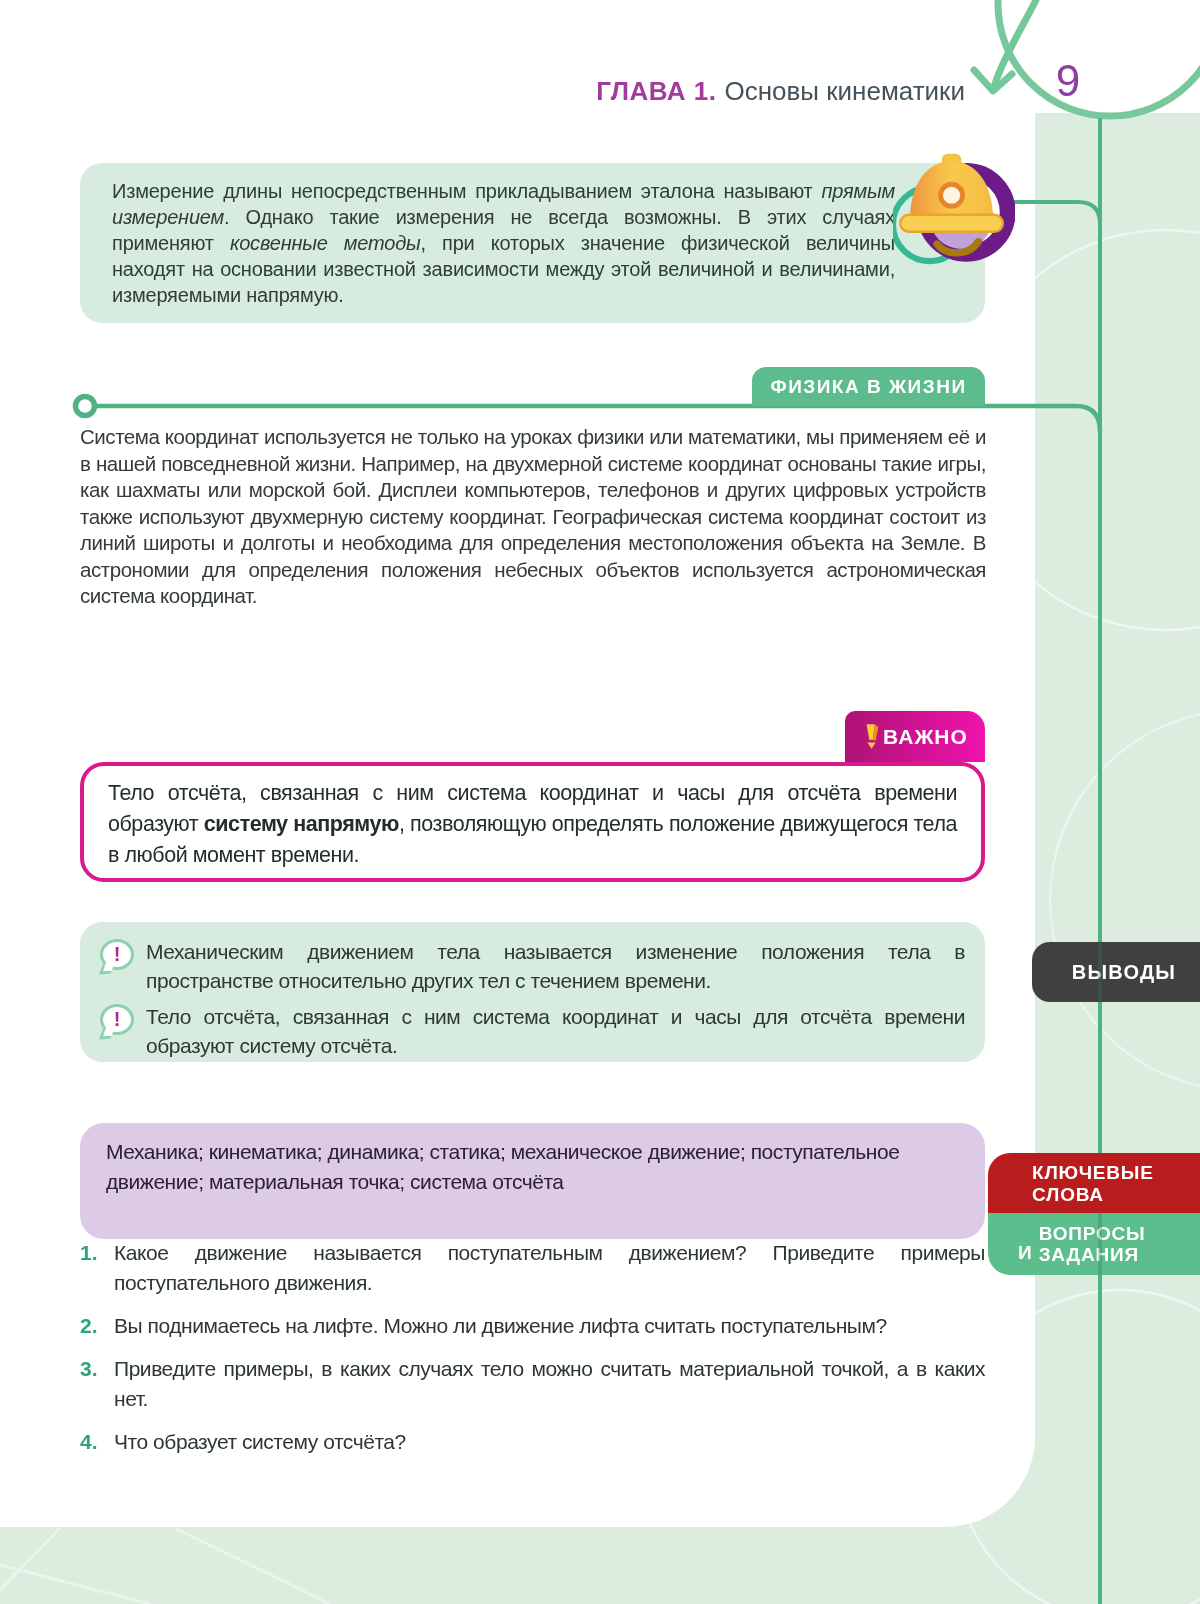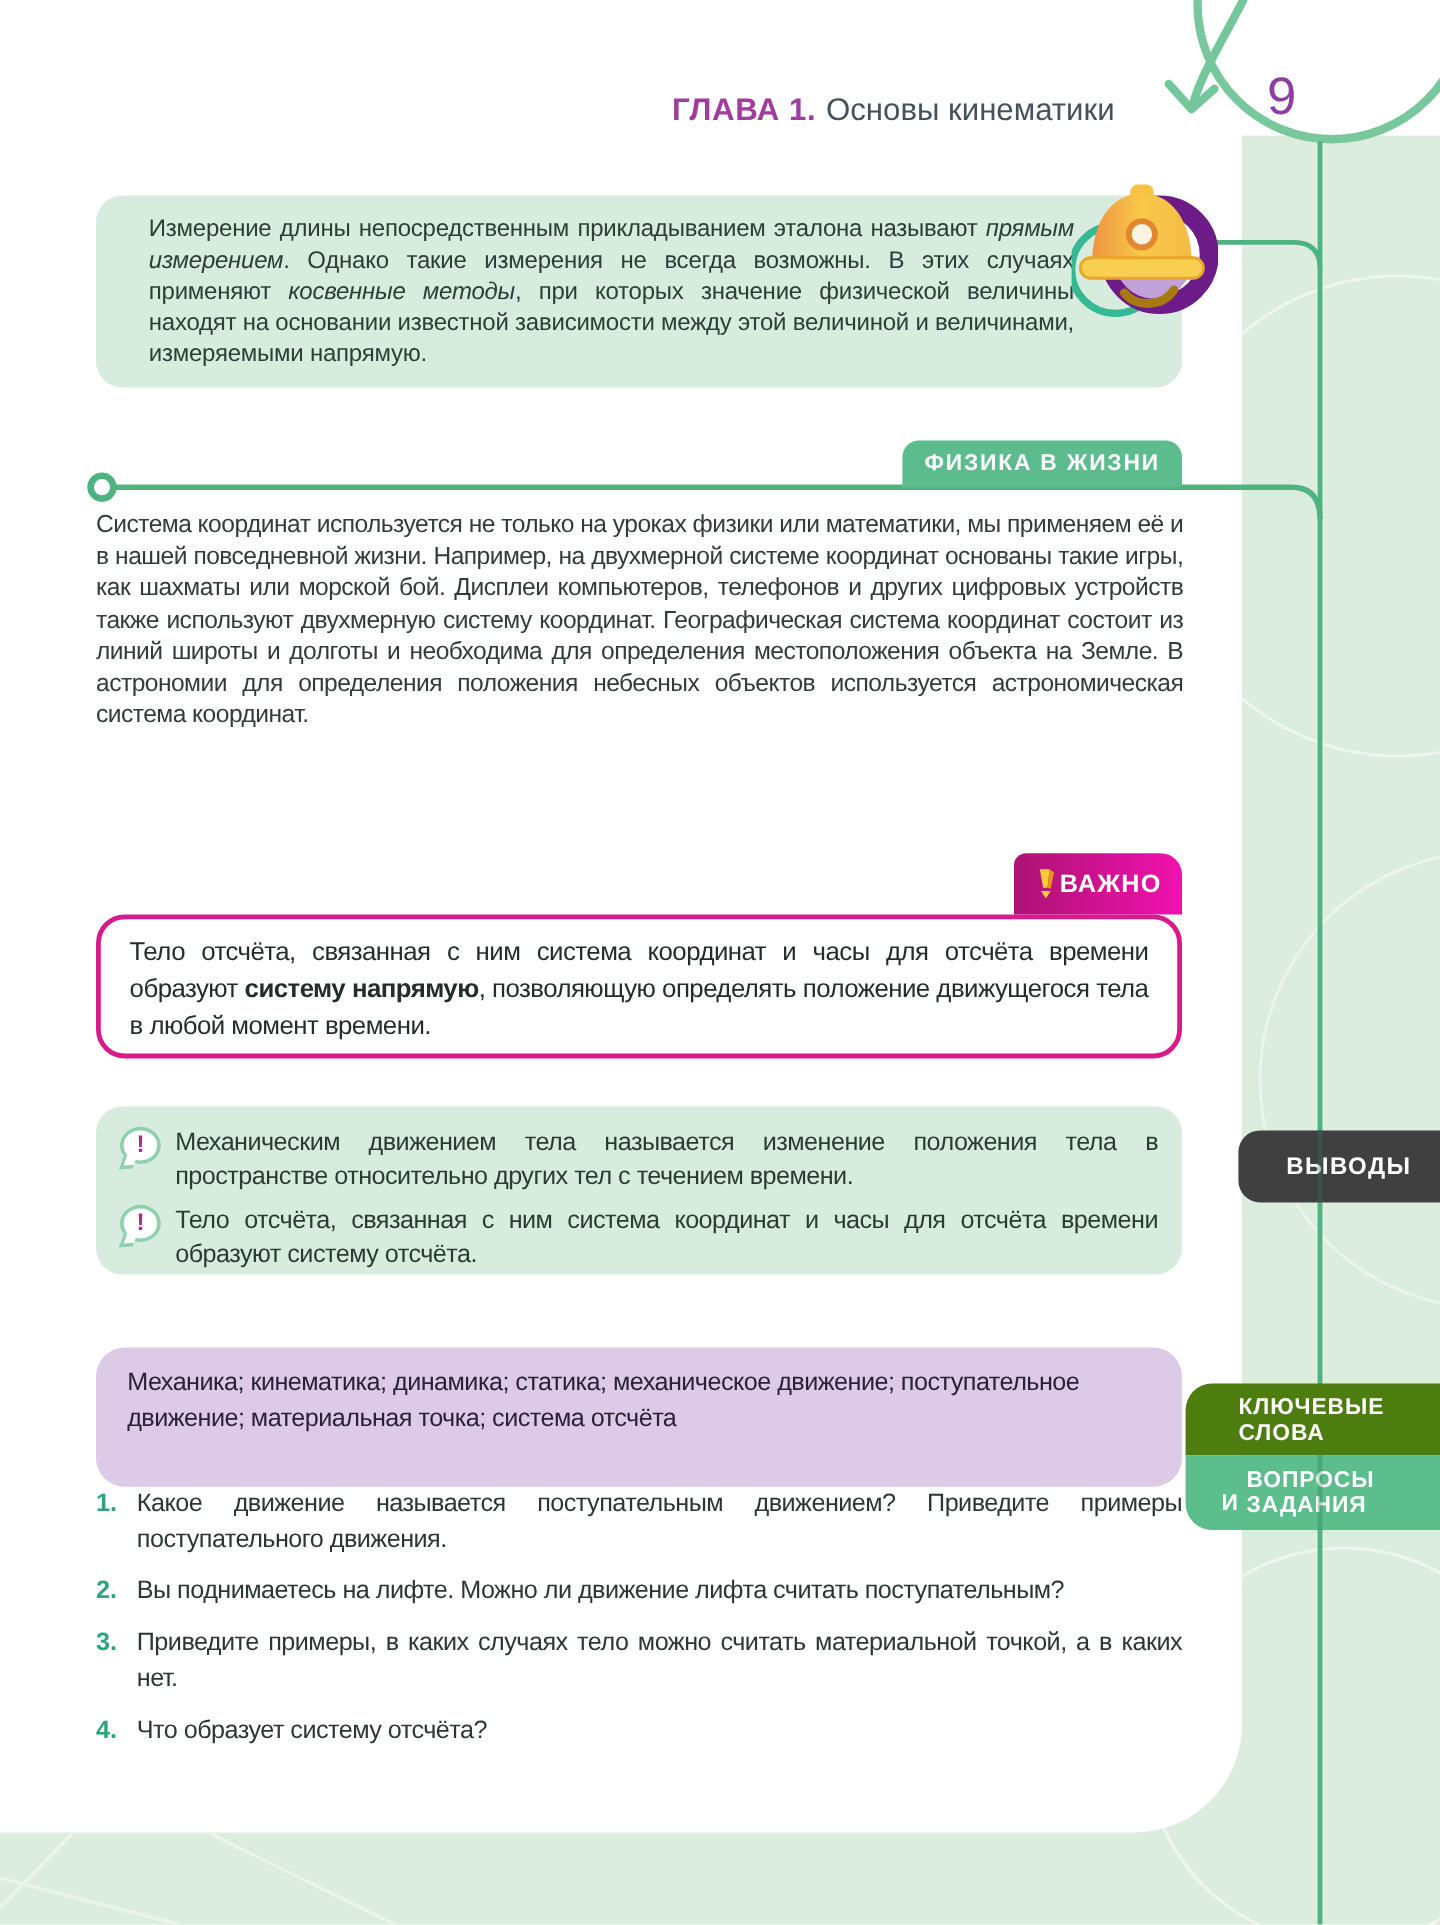--- a/index.html
+++ b/index.html
@@ -9,32 +9,32 @@
     background:#dcecdf; overflow:hidden; color:#30413c;
   }
   .white-main {
     position:absolute; left:0; top:0; width:1035px; height:1527px;
     background:#ffffff; border-radius:0 0 90px 0;
   }
   .white-tr { position:absolute; left:1035px; top:0; width:165px; height:113px; background:#ffffff; }
   svg.deco { position:absolute; left:0; top:0; }
 
   
-  .header { position:absolute; left:560px; top:76px; width:405px; text-align:left; font-size:26px; white-space:nowrap; }
+  .header { position:absolute; left:560px; top:76px; width:405px; text-align:right; font-size:26px; white-space:nowrap; }
   .ch-label { color:#a13b9e; font-weight:bold; letter-spacing:.5px; }
   .ch-title { color:#45525a; margin-left:8px; }
   .page-number { position:absolute; left:1038px; top:56px; width:60px; text-align:center; font-size:44px; color:#8c3f9f; }
 
   .justify { text-align:justify; }
   .narrow { letter-spacing:-0.45px; }
 
   
   .intro-box {
     position:absolute; left:80px; top:163px; width:905px; height:160px;
-    background:#d7ecdf; border-radius:22px; padding:15px 90px 15px 44px;
+    background:#d7ecdf; border-radius:22px; padding:15px 90px 15px 32px;
     font-size:20px; line-height:26px; color:#2e3d38; letter-spacing:-0.2px;
   }
   .helmet-wrap { position:absolute; left:893px; top:144px; width:122px; height:122px; }
 
   
   .pil-badge {
     position:absolute; left:752px; top:367px; width:233px; height:39px;
     background:#5dbc8d; border-radius:14px 14px 0 0; color:#fff;
     font-weight:bold; font-size:19px; letter-spacing:1.5px;
     display:flex; align-items:center; justify-content:center;
@@ -87,21 +87,21 @@
   }
 
   
   .kw-box {
     position:absolute; left:80px; top:1123px; width:905px; height:116px;
     background:#dccae6; border-radius:24px; padding:14px 26px;
     font-size:21px; line-height:30px; color:#2a2135;
   }
   .kw-badge {
     position:absolute; left:988px; top:1153px; width:212px; height:60px;
-    background:#4d7c0f; border-radius:22px 0 0 0; color:#fff; font-weight:bold;
+    background:#b91c1c; border-radius:22px 0 0 0; color:#fff; font-weight:bold;
     font-size:19px; line-height:21.5px; letter-spacing:.8px; padding:9px 0 4px 44px;
   }
   .q-badge {
     position:absolute; left:988px; top:1213px; width:212px; height:62px;
     background:#5cbd8d; border-radius:0 0 0 22px; color:#fff; font-weight:bold;
     font-size:19px; display:flex; align-items:flex-end; padding:0 0 10px 30px; gap:7px;
   }
   .qb-and { margin-bottom:1px; }
   .qb-stack { display:flex; flex-direction:column; line-height:21px; letter-spacing:.8px; }
 

